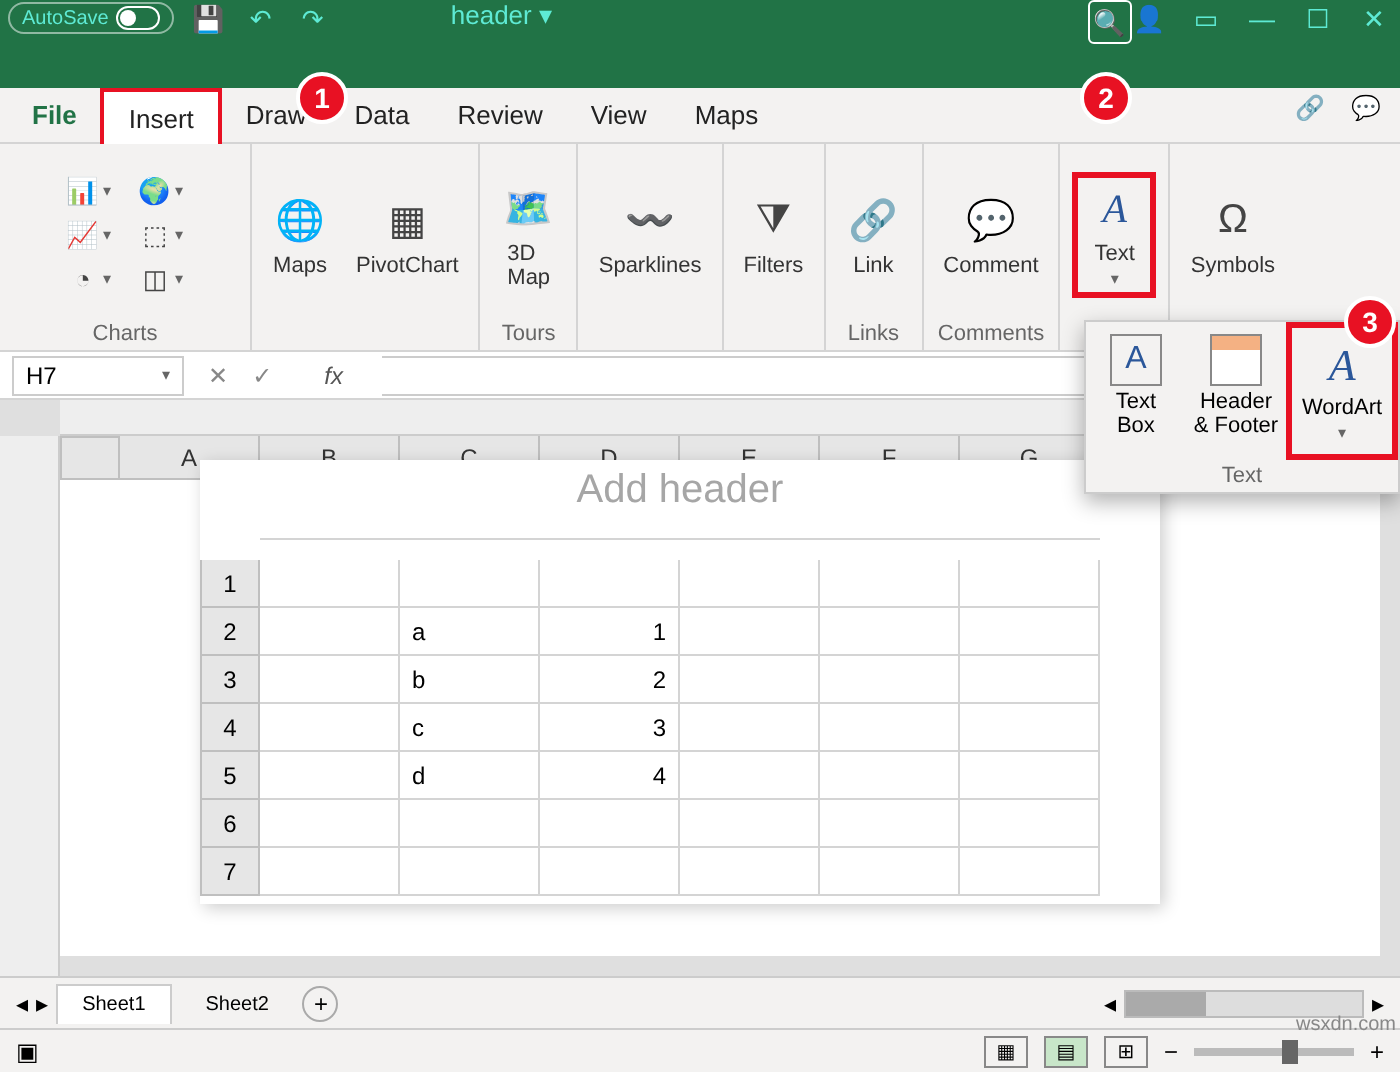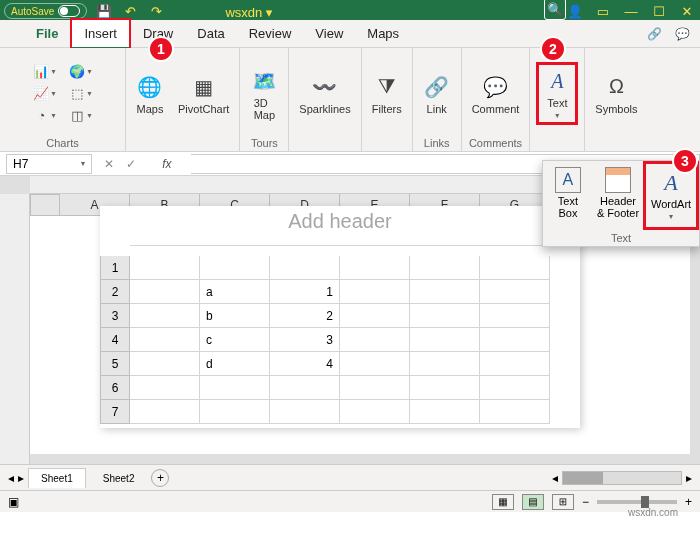--- a/index.html
+++ b/index.html
@@ -1,25 +1,25 @@
 <!DOCTYPE html>
 <html><head>
 <meta charset="utf-8">
 <style>
 * { margin:0; padding:0; box-sizing:border-box; font-family:"Segoe UI",Arial,sans-serif; }
 body { width:700px; height:540px; background:#fff; overflow:hidden; position:relative; font-size:12px;}
-.title-bar { height:20px; background:#217346; color:#fde047; display:flex; align-items:flex-end; padding:0 4px; }
+.title-bar { height:44px; background:#217346; color:#5eead4; display:flex; align-items:flex-start; padding:0 4px; }
 .title-bar .left { display:flex; align-items:center; gap:8px; }
 .autosave-pill { display:flex; align-items:center; gap:4px; border:1px solid rgba(255,255,255,.5); border-radius:10px; padding:1px 6px; font-size:10px;}
 .title-bar .icon { width:18px; height:18px; display:flex; align-items:center; justify-content:center; font-size:13px;}
 .title-bar .fname { margin-left:60px; font-size:13px;}
 .title-bar .grow { flex:1;}
 .title-bar .search { width:22px; height:22px; border:1.5px solid #fff; border-radius:3px; display:flex; align-items:center; justify-content:center; font-size:13px;}
 .title-bar .right { display:flex; align-items:center; gap:10px; margin-left:auto;}
-.ribbon-tabs { display:flex; background:#f3f2f1; border-bottom:1px solid #d4d4d4; height:28px; align-items:center; padding-left:24px;}
+.ribbon-tabs { display:flex; background:#f3f2f1; border-bottom:1px solid #d4d4d4; height:28px; align-items:flex-start; padding-left:4px;}
 .ribbon-tabs .tab { padding:6px 12px; font-size:13px; color:#222; cursor:pointer;}
 .ribbon-tabs .file { color:#217346; font-weight:600;}
 .ribbon-tabs .tab.active { border:2px solid #e81123; border-bottom:3px solid #217346; background:#fff;}
 .ribbon { height:104px; background:#f3f2f1; border-bottom:1px solid #d4d4d4; display:flex; position:relative;}
 .group { border-right:1px solid #d4d4d4; display:flex; flex-direction:column; justify-content:flex-end; align-items:center; padding:4px 6px 2px;}
 .group .items { display:flex; flex:1; align-items:center; gap:6px;}
 .group-label { font-size:11px; color:#666; padding-top:2px;}
 .btn { display:flex; flex-direction:column; align-items:center; gap:2px; padding:2px 4px; font-size:11px; color:#333; cursor:pointer; min-width:36px;}
 .btn.small { flex-direction:row; min-width:0;}
 .btn .ic { width:28px; height:28px; display:flex; align-items:center; justify-content:center; font-size:20px; color:#444;}
@@ -53,21 +53,21 @@
 .status-bar .vbtn.active { background:#c8e6c9;}
 .slider { width:80px; height:4px; background:#bbb; position:relative;}
 .slider::after { content:""; width:8px; height:12px; background:#666; position:absolute; top:-4px; left:44px;}
 .callout { position:absolute; width:26px; height:26px; background:#e81123; border:2px solid #fff; border-radius:50%; color:#fff; font-weight:700; font-size:14px; display:flex; align-items:center; justify-content:center; z-index:20;}
 .text-popup { position:absolute; top:160px; right:0; width:158px; background:#f3f2f1; border:1px solid #ccc; box-shadow:0 4px 10px rgba(0,0,0,.3); z-index:15;}
 .text-popup .row { display:flex;}
 .text-popup .pbtn { flex:1; display:flex; flex-direction:column; align-items:center; padding:6px 4px; font-size:11px; gap:2px;}
 .text-popup .pbtn .pic { width:26px; height:26px; border:1px solid #888; display:flex; align-items:center; justify-content:center; font-size:16px; color:#2b579a;}
 .text-popup .wordart { border:3px solid #e81123;}
 .text-popup .lbl { text-align:center; font-size:11px; color:#666; padding:2px;}
-.watermark { position:absolute; bottom:22px; right:22px; font-size:10px; color:#888; z-index:30;}
+.watermark { position:absolute; bottom:22px; right:2px; font-size:10px; color:#888; z-index:30;}
 .ruler-h { position:absolute; top:0; left:30px; right:10px; height:18px; background:#eee; border-bottom:1px solid #ccc;}
 .ruler-v { position:absolute; top:18px; left:0; width:30px; bottom:0; background:#eee; border-right:1px solid #ccc;}
 .tab-right { margin-left:auto; display:flex; gap:6px; align-items:center; padding-right:6px;}
 .tab-right span { width:22px; height:20px; display:flex; align-items:center; justify-content:center; color:#444;}
 .chev { font-size:8px; color:#666;}
 </style>
 </head>
 <body>
 
 <div class="title-bar">
@@ -75,21 +75,21 @@
     <div class="autosave-pill">
       <span>AutoSave</span>
       <span style="width:22px;height:12px;border:1px solid #fff;border-radius:6px;position:relative;">
         <span style="position:absolute;width:8px;height:8px;border-radius:50%;background:#fff;left:1px;top:1px;"></span>
       </span>
     </div>
     <span class="icon">💾</span>
     <span class="icon">↶</span>
     <span class="icon">↷</span>
   </div>
-  <span class="fname">wsxdn ▾</span>
+  <span class="fname">header ▾</span>
   <div class="grow"></div>
   <div class="search">
       <span>🔍</span>
     </div>
   <div class="right">
     <span class="icon">👤</span>
     <span class="icon">▭</span>
     <span class="icon">—</span>
     <span class="icon">☐</span>
     <span class="icon">✕</span>

